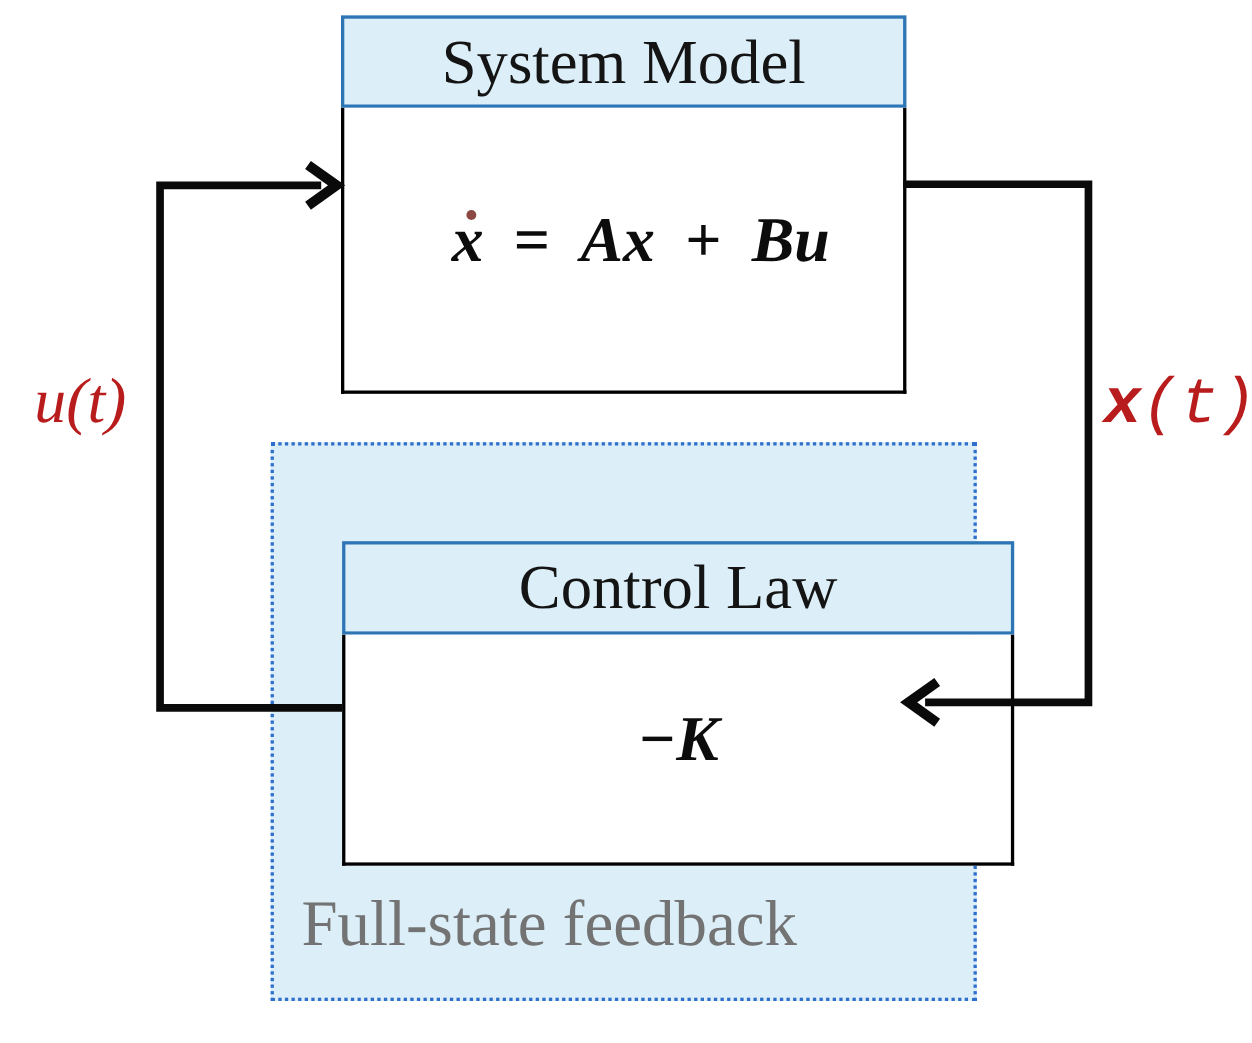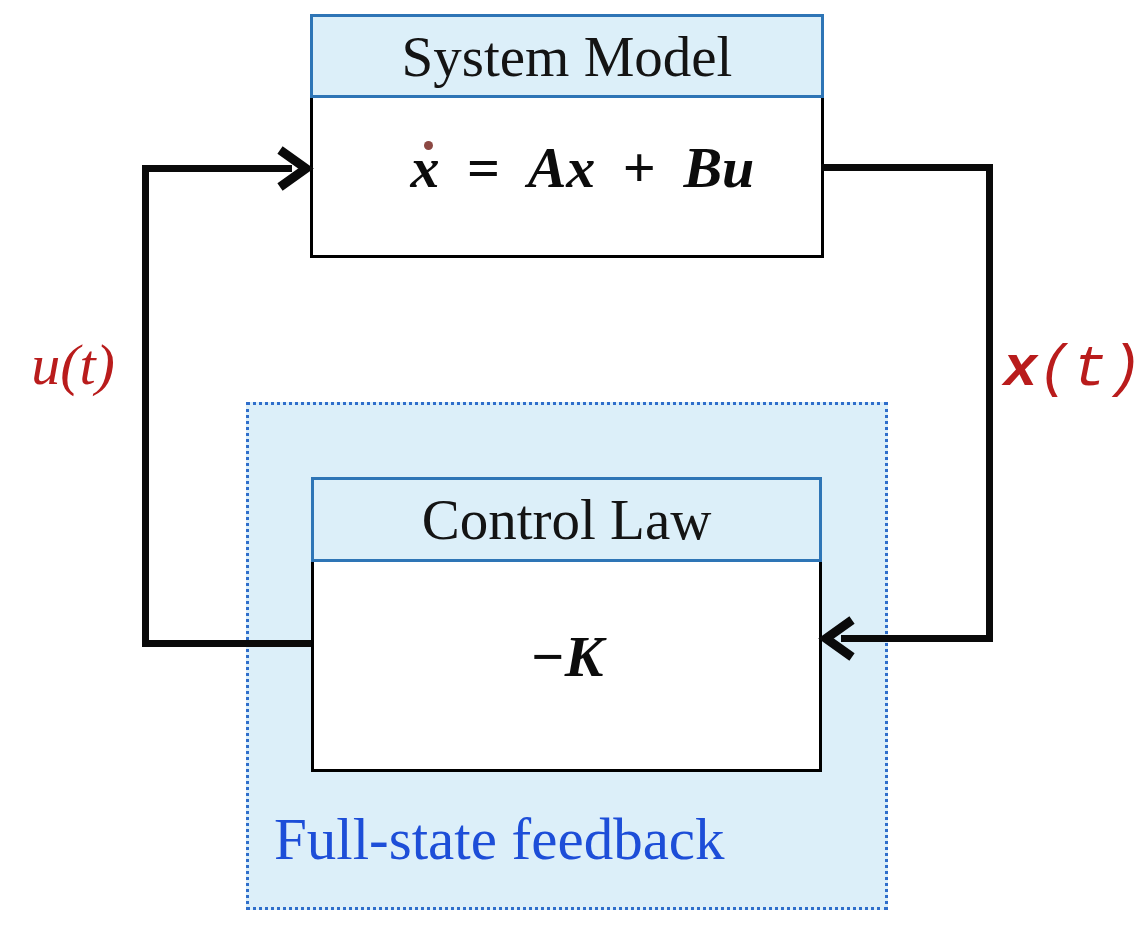--- a/index.html
+++ b/index.html
@@ -23,44 +23,44 @@
     position:absolute;
     left:246px;top:402px;width:642px;height:508px;
     background:var(--fill);
     border:3px dotted var(--dotted-border);
   }
   .feedback-label{
     position:absolute;
     left:25px;right:168px;bottom:38px;
     text-align:center;
     font-size:59px;line-height:1;
-    color:#1d4ed8;
+    color:#737373;
     white-space:nowrap;
   }
   
   .block{position:absolute;}
   .block-header{
     position:absolute;left:0;right:0;top:0;
     background:var(--fill);
     border:3px solid var(--header-border);
     display:flex;align-items:center;justify-content:center;
     font-size:57px;color:#141414;
     white-space:nowrap;
   }
   .block-body{
     position:absolute;left:0;right:0;bottom:0;
     background:#ffffff;
     border:3px solid #000000;
     border-top:none;
     display:flex;align-items:center;justify-content:center;
   }
-  .system-model{left:310px;top:14px;width:514px;height:244px;}
+  .system-model{left:310px;top:14px;width:514px;height:344px;}
   .system-model .block-header{height:84px;}
   .system-model .block-body{top:84px;padding-left:31px;}
-  .control-law{left:311px;top:477px;width:511px;height:295px;}
+  .control-law{left:311px;top:492px;width:611px;height:295px;}
   .control-law .block-header{height:85px;}
   .control-law .block-body{top:85px;}
   
   .math{
     font-size:58px;line-height:1;
     color:#0c0c0c;
     white-space:nowrap;
     margin-top:-18px;
   }
   .var{font-style:italic;font-weight:bold;}

